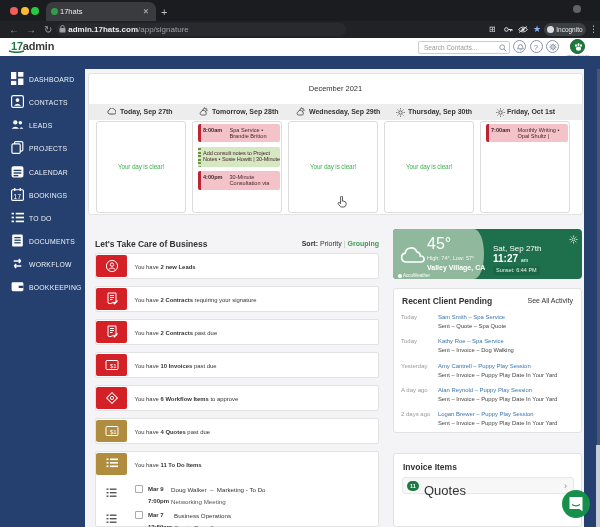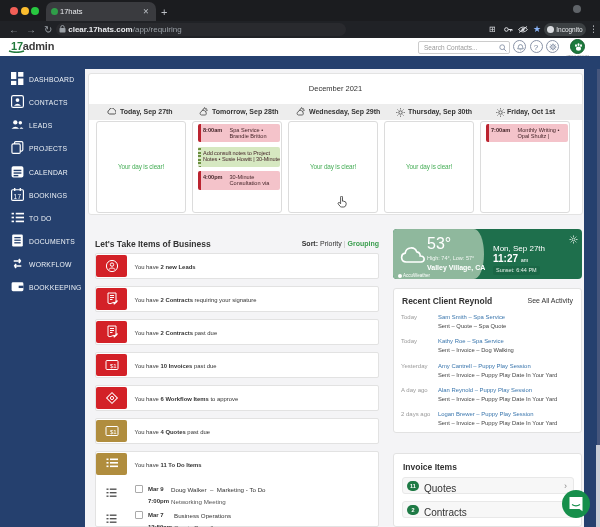--- a/index.html
+++ b/index.html
@@ -45,41 +45,41 @@
   
   #weather { left:393px; top:229px; width:189px; height:50px; background:#1e6f4c; border-radius:4px; color:#fff; }
   #wleft { position:absolute; left:0; top:0; width:91px; height:50px; background:#8fb89d; border-radius:4px 10px 10px 4px / 4px 25px 25px 4px; }
   #racard { left:393px; top:288px; width:189px; height:145px; background:#fff; border:1px solid #e2e2e2; border-radius:3px; }
   .ralbl { position:absolute; left:7px; font-size:6px; color:#9a9a9a; }
   .raname { position:absolute; left:44px; font-size:5.9px; color:#3a76ad; }
   .rasent { position:absolute; left:44px; font-size:5.8px; color:#444; }
   #pcard { left:393px; top:453px; width:189px; height:74px; background:#fff; border:1px solid #e2e2e2; border-radius:3px; }
   .prow { position:absolute; left:8px; width:172px; height:17px; background:#f7f7f7; border:1px solid #e8e8e8; border-radius:3px; }
   .ppill { position:absolute; left:4px; top:3px; min-width:12px; height:10px; background:#1e7a45; border-radius:5px; color:#fff; font-size:5.5px; font-weight:bold; text-align:center; line-height:10px; padding:0 1px;}
-  .ptxt { position:absolute; left:21px; top:5px; font-size:10px; color:#333; }
+  .ptxt { position:absolute; left:21px; top:5px; font-size:13px; color:#333; }
 </style>
 </head>
 <body>
 
 <div class="abs" id="topbar"></div>
 <div class="abs tl" style="left:10px;background:#f35f57"></div>
 <div class="abs tl" style="left:21px;background:#fbbd2e"></div>
 <div class="abs tl" style="left:31px;background:#28c840"></div>
 <div class="abs" id="tab"><span style="position:absolute;left:4.5px;top:6px;width:7px;height:7px;border-radius:50%;background:#2f9e49;"></span><span style="margin-left:14px;">17hats</span><span style="position:absolute;right:7px;color:#bdc1c6;">✕</span></div>
 <div class="abs" style="left:161px;top:6px;color:#bdc1c6;font-size:11px;">+</div>
 <div class="abs" style="left:573px;top:5px;width:8px;height:8px;border-radius:50%;background:#5f6368;"></div>
 
 <div class="abs" id="toolbar"></div>
 <div class="abs navic" style="left:9px;">←</div>
 <div class="abs navic" style="left:26px;">→</div>
 <div class="abs navic" style="left:44px;">↻</div>
 <div class="abs" id="urlpill"><svg style="margin-left:3px;vertical-align:-1px;" width="7" height="8" viewBox="0 0 7 8">
       <rect x="0.5" y="3" width="6" height="4.5" rx="0.8" fill="#9aa0a6"></rect>
       <path d="M1.8 3 v-0.8 a1.7 1.7 0 0 1 3.4 0 V3" fill="none" stroke="#9aa0a6"></path>
-    </svg> <b style="color:#e8eaed;">clear.17hats.com</b><span style="color:#9aa0a6;">/app/requiring</span></div>
+    </svg> <b style="color:#e8eaed;">admin.17hats.com</b><span style="color:#9aa0a6;">/app/signature</span></div>
 <div class="abs" style="left:489px;top:25px;color:#dadce0;font-size:8px;">⊞</div>
 <svg class="abs" style="left:504px;top:26px;" width="9" height="7" viewBox="0 0 9 7">
     <circle cx="2.4" cy="3.5" r="1.8" fill="none" stroke="#dadce0" stroke-width="1"></circle>
     <path d="M4.2 3.5 h4 M6.6 3.5 v2 M8 3.5 v1.4" stroke="#dadce0" stroke-width="1"></path>
   </svg>
 <svg class="abs" style="left:518px;top:26px;" width="10" height="7" viewBox="0 0 10 7">
     <path d="M0.5 3.5 Q5 -1.5 9.5 3.5 Q5 8.5 0.5 3.5 Z" fill="none" stroke="#dadce0" stroke-width="0.9"></path>
     <circle cx="5" cy="3.5" r="1.5" fill="#dadce0"></circle>
     <path d="M1 6.5 L9 0.5" stroke="#dadce0" stroke-width="1"></path>
   </svg>
@@ -245,21 +245,21 @@
 <div class="abs daycell" style="left:384px;"></div>
 <div class="abs daycell" style="left:480px;"></div>
 <div class="abs clear" style="left:96px;">Your day is clear!</div>
 <div class="abs clear" style="left:288px;">Your day is clear!</div>
 <div class="abs clear" style="left:384px;">Your day is clear!</div>
 <div class="abs ev evr" style="left:198px;top:124px;height:18px;"><b>8:00am</b><span class="tt">Spa Service • Brandie Britton</span></div>
 <div class="abs ev evg" style="left:198px;top:147px;height:20px;">Add consult notes to Project<br>Notes • Susie Howitt | 30-Minute</div>
 <div class="abs ev evr" style="left:198px;top:171px;height:19px;"><b>4:00pm</b><span class="tt">30-Minute Consultation via</span></div>
 <div class="abs ev evr" style="left:486px;top:124px;height:18px;"><b>7:00am</b><span class="tt">Monthly Writing • Opal Shultz |</span></div>
 
-<div class="abs" id="bizhead">Let's Take Items of Business</div>
+<div class="abs" id="bizhead">Let's Take Care of Business</div>
 <div class="abs" id="sortline"><b>Sort:</b> Priority <span style="color:#bbb;">|</span> <b style="color:#3a9e4e;">Grouping</b></div>
 <div id="bizrows">
 <div class="abs bizrow" style="top:253px;">
       <div class="bizico red">
         <svg width="14" height="14" viewBox="0 0 14 14">
           <circle cx="7" cy="7" r="5.6" fill="none" stroke="#fff"></circle>
           <circle cx="7" cy="5.6" r="1.7" fill="none" stroke="#fff"></circle>
           <path d="M3.8 10.5 Q7 7.4 10.2 10.5" fill="none" stroke="#fff"></path>
         </svg>
       </div>
@@ -351,34 +351,34 @@
   <div class="abs" style="left:78px;top:60px;font-size:6.2px;color:#333;">Business Operations</div>
   <div class="abs" style="left:78px;top:72px;font-size:6.2px;color:#555;">Create Payroll</div>
 </div>
 </div>
 
 <div class="abs" id="weather">
     <div id="wleft"></div>
   <svg class="abs" style="left:6px;top:17px;" width="26" height="18" viewBox="0 0 26 18">
       <path d="M7 16 a4.5 4.5 0 0 1 -0.8-8.9 a6 6 0 0 1 11.6-1.2 a4.2 4.2 0 0 1 3.4 4.1 a3.4 3.4 0 0 1 4 3 a3.2 3.2 0 0 1 -3.2 3 Z" fill="none" stroke="#fff" stroke-width="1.6"></path>
     </svg>
-  <div class="abs" style="left:34px;top:6px;font-size:16px;color:#fff;">53°</div>
+  <div class="abs" style="left:34px;top:6px;font-size:16px;color:#fff;">45°</div>
   <div class="abs" style="left:34px;top:26px;font-size:5.5px;color:#f2f7f3;">High: 74°, Low: 57°</div>
   <div class="abs" style="left:34px;top:35px;font-size:7px;font-weight:bold;color:#fff;">Valley Village, CA</div>
   <div class="abs" style="left:5px;top:44px;font-size:4.5px;color:#fff;"><span style="display:inline-block;width:4px;height:4px;border-radius:50%;background:#fff;vertical-align:middle;"></span> AccuWeather</div>
-  <div class="abs" style="left:100px;top:15px;font-size:8px;color:#fff;">Mon, Sep 27th</div>
+  <div class="abs" style="left:100px;top:15px;font-size:8px;color:#fff;">Sat, Sep 27th</div>
   <div class="abs" style="left:100px;top:24px;font-size:10px;font-weight:bold;color:#fff;">11:27 <span style="font-size:5.5px;font-weight:normal;">am</span></div>
   <div class="abs" style="left:100px;top:37px;height:9px;background:#1a6746;border-radius:2px;font-size:5.5px;color:#e8f2ea;line-height:9px;padding:0 3px;">Sunset: 6:44 PM</div>
   <svg class="abs" style="left:176px;top:6px;" width="9" height="9" viewBox="0 0 9 9">
       <circle cx="4.5" cy="4.5" r="1.4" fill="none" stroke="#cfe0d5"></circle>
       <path d="M4.5 0.5 v1.4 M4.5 7.1 v1.4 M0.5 4.5 h1.4 M7.1 4.5 h1.4 M1.7 1.7 l1 1 M6.3 6.3 l1 1 M7.3 1.7 l-1 1 M2.7 6.3 l-1 1" stroke="#cfe0d5"></path>
     </svg>
 </div>
 <div class="abs" id="racard">
-  <div class="abs" style="left:8px;top:7px;font-size:8.5px;font-weight:bold;color:#333;">Recent Client Reynold</div>
+  <div class="abs" style="left:8px;top:7px;font-size:8.5px;font-weight:bold;color:#333;">Recent Client Pending</div>
   <div class="abs" style="right:8px;top:8px;font-size:7px;color:#333;">See All Activity</div>
   <div class="ralbl" style="top:25px;">Today</div>
   <div class="raname" style="top:25px;">Sam Smith  –  Spa Service</div>
   <div class="rasent" style="top:34px;">Sent  –  Quote  –  Spa Quote</div>
   <div class="ralbl" style="top:49px;">Today</div>
   <div class="raname" style="top:49px;">Kathy Roe  –  Spa Service</div>
   <div class="rasent" style="top:58px;">Sent  –  Invoice  –  Dog Walking</div>
   <div class="ralbl" style="top:74px;">Yesterday</div>
   <div class="raname" style="top:74px;">Amy Cantrell  –  Puppy Play Session</div>
   <div class="rasent" style="top:83px;">Sent  –  Invoice  –  Puppy Play Date In Your Yard</div>
@@ -389,24 +389,20 @@
   <div class="raname" style="top:122px;">Logan Brewer  –  Puppy Play Session</div>
   <div class="rasent" style="top:131px;">Sent  –  Invoice  –  Puppy Play Date In Your Yard</div>
 </div>
 <div class="abs" id="pcard">
   <div class="abs" style="left:9px;top:8px;font-size:8.5px;font-weight:bold;color:#333;">Invoice Items</div>
   <div class="prow" style="top:23px;">
       <div class="ppill">11</div>
       <div class="ptxt">Quotes</div>
       <div style="position:absolute;right:6px;top:3px;color:#8a8a8a;font-size:9px;">›</div>
     </div>
-  <div class="prow" style="top:47px;">
-      <div class="ppill">2</div>
-      <div class="ptxt">Contracts</div>
-    </div>
 </div>
 <div class="abs" style="left:562px;top:490px;width:28px;height:28px;border-radius:50%;background:#168f4b;"></div>
 <svg class="abs" style="left:568px;top:496px;" width="16" height="16" viewBox="0 0 16 16">
     <path d="M1.5 1 H14.5 V15.2 L11.5 13 H1.5 Z" fill="#fff"></path>
     <path d="M4 8.6 q4 2.6 8 0" fill="none" stroke="#168f4b" stroke-width="1.2"></path>
   </svg>
 <svg class="abs" style="left:337px;top:196px;" width="10" height="13" viewBox="0 0 10 13">
     <path d="M3.6 1.2 q0-1.1 0.95-1.1 q0.95 0 0.95 1.1 V5.2 l0.8-0.1 q3 0.3 2.9 2.4 q-0.1 1.4-0.7 2.5 q-0.5 1-1.8 1 h-2.2 q-0.9 0-1.4-0.7 L1.4 8.2 q-0.7-0.9 0-1.5 q0.7-0.6 1.4 0.1 l0.8 0.9 Z" fill="#fff" stroke="#222" stroke-width="0.75"></path>
   </svg>
 

